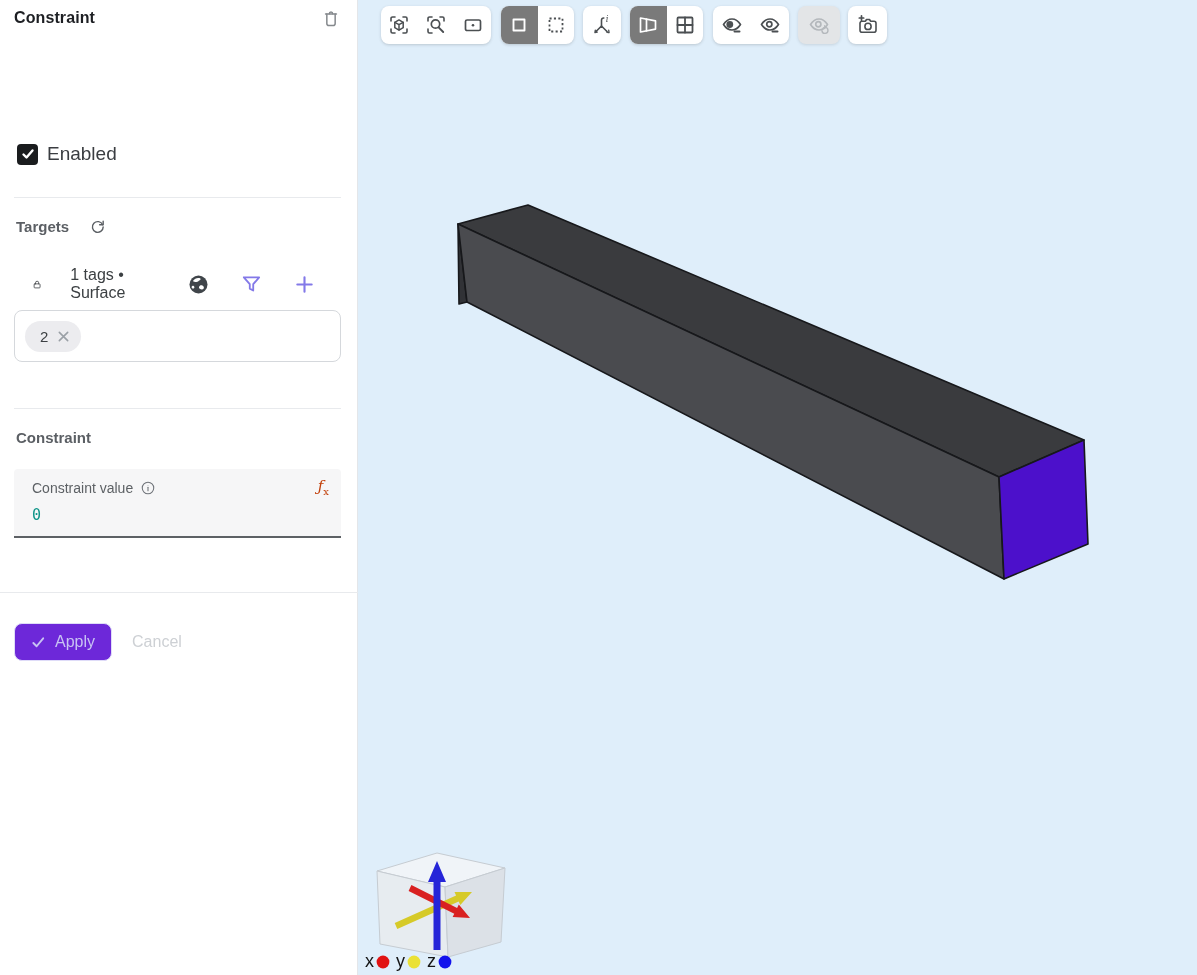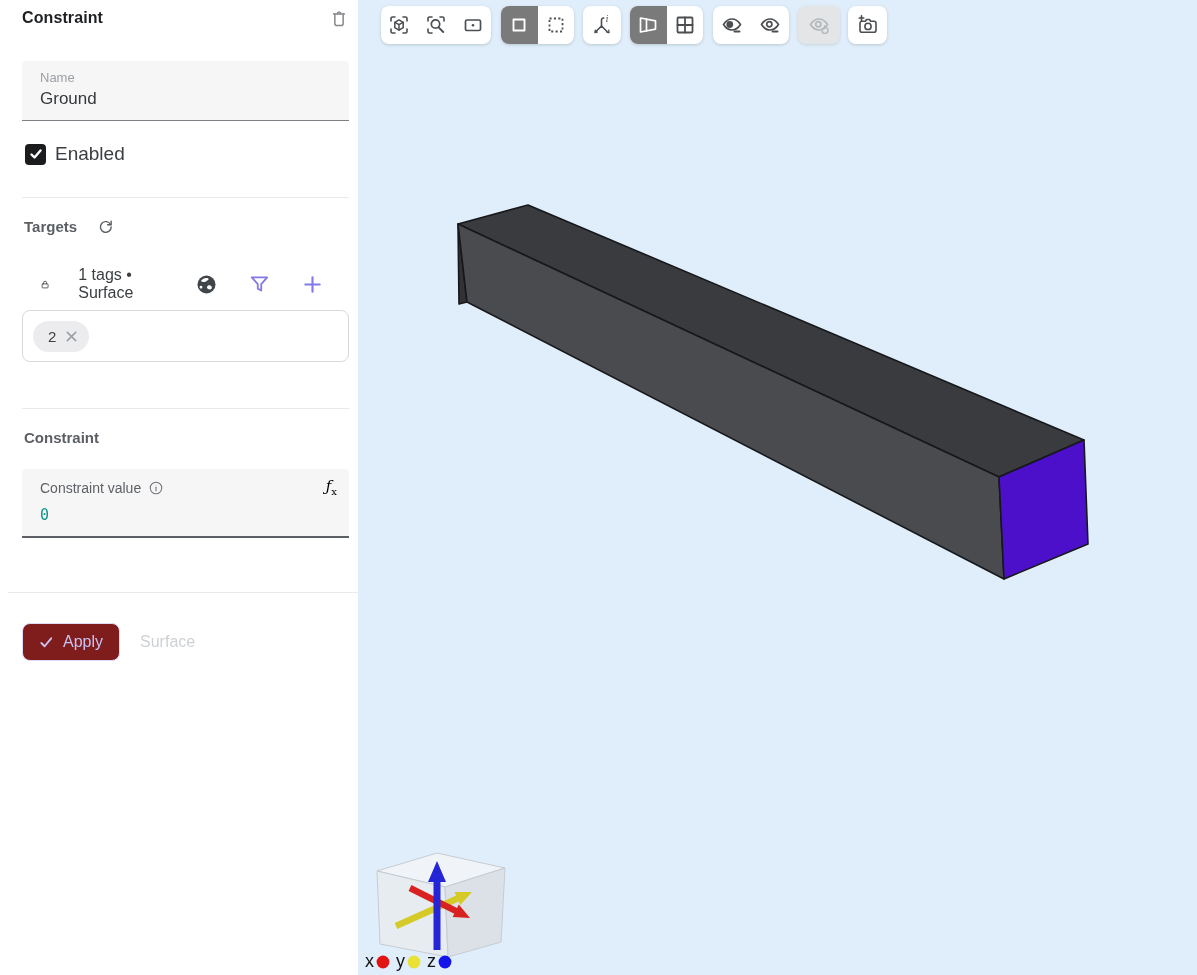--- a/index.html
+++ b/index.html
@@ -1,21 +1,21 @@
 <!DOCTYPE html>
 <html><head>
 <meta charset="utf-8">
 <style>
   * { margin:0; padding:0; box-sizing:border-box; }
   html,body { width:1197px; height:975px; overflow:hidden; background:#fff;
     font-family:"Liberation Sans", sans-serif; }
   .app { position:relative; width:1197px; height:975px; }
 
   
-  .sidebar { position:absolute; left:8px; top:0; width:358px; height:975px;
+  .sidebar { position:absolute; left:0; top:0; width:358px; height:975px;
     background:#fff; border-right:1px solid #e4e6e9; }
   .panel-header { position:absolute; left:14px; top:5px; width:327px; height:26px;
     display:flex; align-items:center; justify-content:space-between; }
   .panel-title { font-size:16px; font-weight:700; color:#1d1f23; letter-spacing:.1px; }
   .icon-btn { background:none; border:none; cursor:pointer; display:flex; align-items:center; }
 
   .name-field { position:absolute; left:14px; top:61px; width:327px; height:60px;
     background:#f6f6f7; border-bottom:1.5px solid #7d8185; border-radius:4px 4px 0 0;
     padding:9px 0 0 18px; }
   .field-label { font-size:13px; color:#9ba0a5; }
@@ -44,28 +44,28 @@
   .chip { display:inline-flex; align-items:center; gap:9px; height:31px;
     padding:0 11px 0 15px; background:#ececef; border-radius:16px; }
   .chip-label { font-size:15px; color:#3c4043; }
 
   .value-field { position:absolute; left:14px; top:469px; width:327px; height:69px;
     background:#f6f6f7; border-bottom:2px solid #5d6165; border-radius:4px 4px 0 0;
     padding:10px 12px 0 18px; }
   .value-label-row { display:flex; align-items:center; gap:7px; }
   .value-label { font-size:14px; color:#5d6165; }
   .fx { margin-left:auto; font-family:"DejaVu Serif", serif; font-style:italic;
-    font-size:15px; color:#000000; line-height:1; }
+    font-size:15px; color:#c2410c; line-height:1; }
   .fx sub { font-size:10px; font-style:normal; }
   .value-text { margin-top:9px; font-family:"DejaVu Sans Mono", monospace;
     font-size:15px; color:#0e9488; }
 
   .actions { position:absolute; left:14px; top:623px; display:flex; align-items:center; gap:20px; }
   .apply-btn { display:flex; align-items:center; gap:9px; height:38px; padding:0 16px;
-    background:#7f1d1d; border:1.5px solid #dfdcf8; border-radius:8px;
+    background:#6d28d9; border:1.5px solid #dfdcf8; border-radius:8px;
     font-size:16px; font-weight:500; color:#c8c3f3; cursor:pointer; }
   .cancel-btn { background:none; border:none; font-size:16px; font-weight:500;
     color:#cdd0d4; cursor:pointer; }
 
   .scroll-thumb { position:absolute; left:358px; top:467px; width:4px; height:34px;
     background:#c3c6c9; border-radius:2px; }
 
   
   .viewport { position:absolute; left:358px; top:0; width:839px; height:975px;
     background:#dfeefa; overflow:hidden; }
@@ -99,24 +99,20 @@
       <span class="panel-title">Constraint</span>
       <button class="icon-btn">
         <svg width="20" height="21" viewBox="0 0 24 24" fill="none" stroke="#85898d" stroke-width="1.8" stroke-linecap="round" stroke-linejoin="round">
           <path d="M5.5 6.5h13"></path>
           <path d="M10 6.2c0-2.8 4-2.8 4 0"></path>
           <path d="M7 6.5v11.5a2.5 2.5 0 0 0 2.5 2.5h5a2.5 2.5 0 0 0 2.5-2.5V6.5"></path>
         </svg>
       </button>
     </div>
 
-    <div class="name-field">
-      <div class="field-label">Name</div>
-      <div class="name-value">Ground</div>
-    </div>
 
     <div class="enabled-row">
       <span class="checkbox">
         <svg width="14" height="14" viewBox="0 0 14 14" fill="none" stroke="#fff" stroke-width="2.4" stroke-linecap="round" stroke-linejoin="round">
           <path d="M2.5 7.5l3 3 6-7"></path>
         </svg>
       </span>
       <span class="enabled-label">Enabled</span>
     </div>
 
@@ -189,21 +185,21 @@
 
     <div class="divider full" style="top:592px"></div>
 
     <div class="actions">
       <button class="apply-btn">
         <svg width="15" height="15" viewBox="0 0 16 16" fill="none" stroke="#c8c3f3" stroke-width="2" stroke-linecap="round" stroke-linejoin="round">
           <path d="M2.5 8.5l3.5 3.5 7-8.5"></path>
         </svg>
         <span>Apply</span>
       </button>
-      <button class="cancel-btn">Surface</button>
+      <button class="cancel-btn">Cancel</button>
     </div>
 
   </aside>
 
   <div class="scroll-thumb"></div>
 
   <main class="viewport">
 
     <svg class="scene" width="839" height="975" viewBox="0 0 839 975">
 

